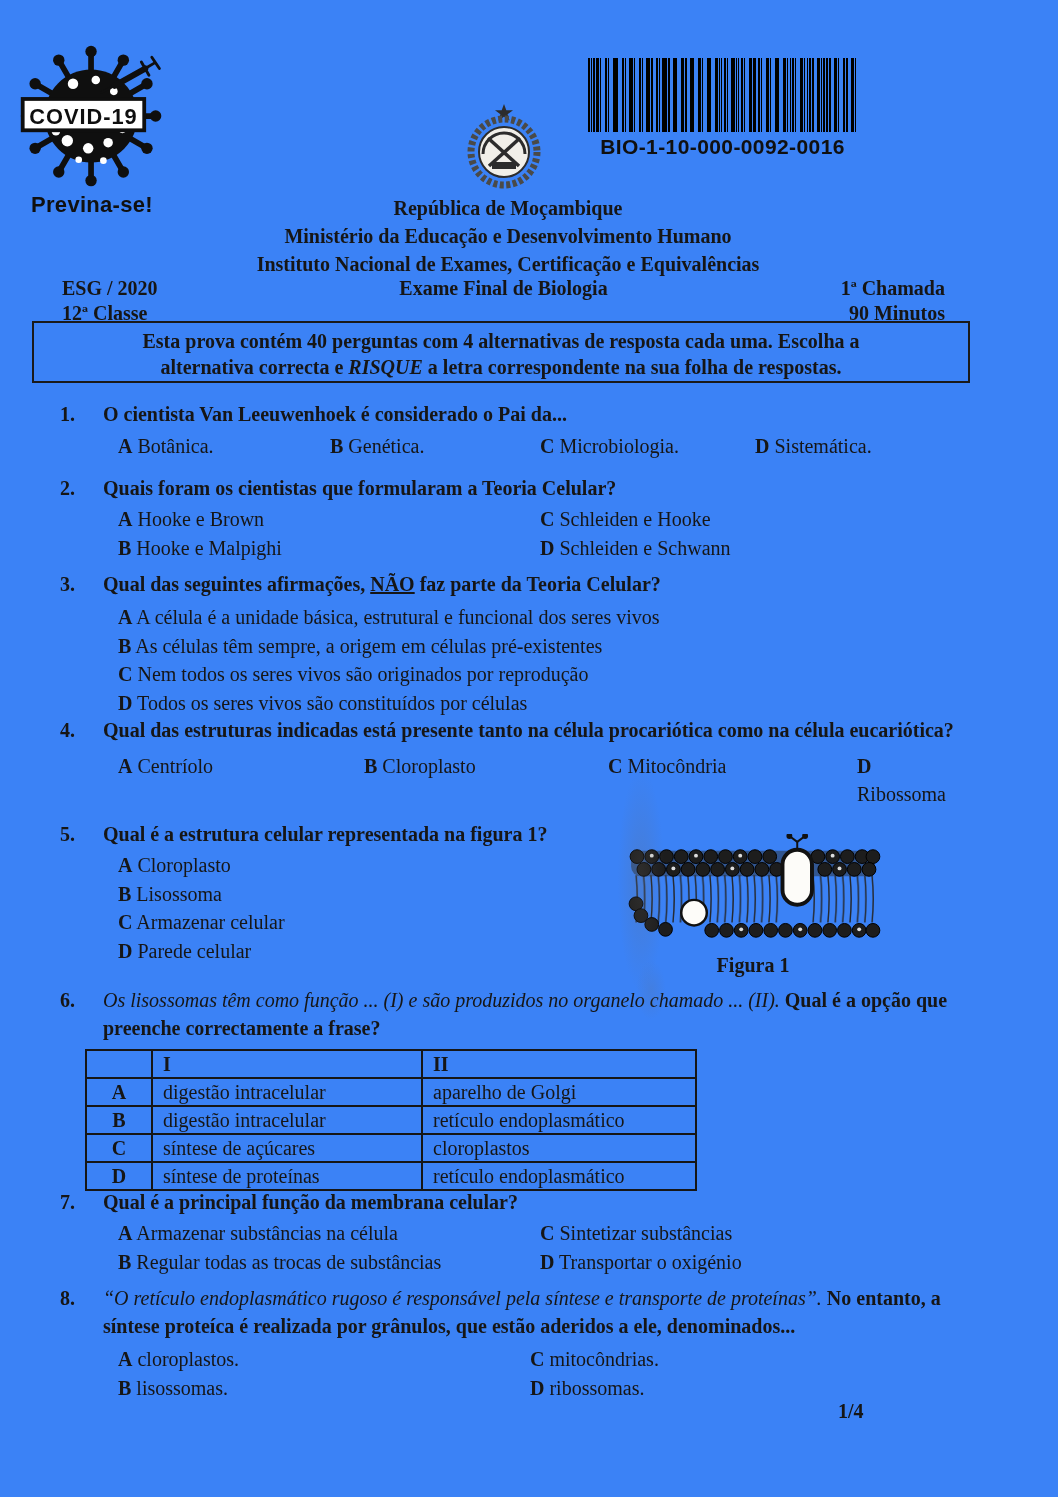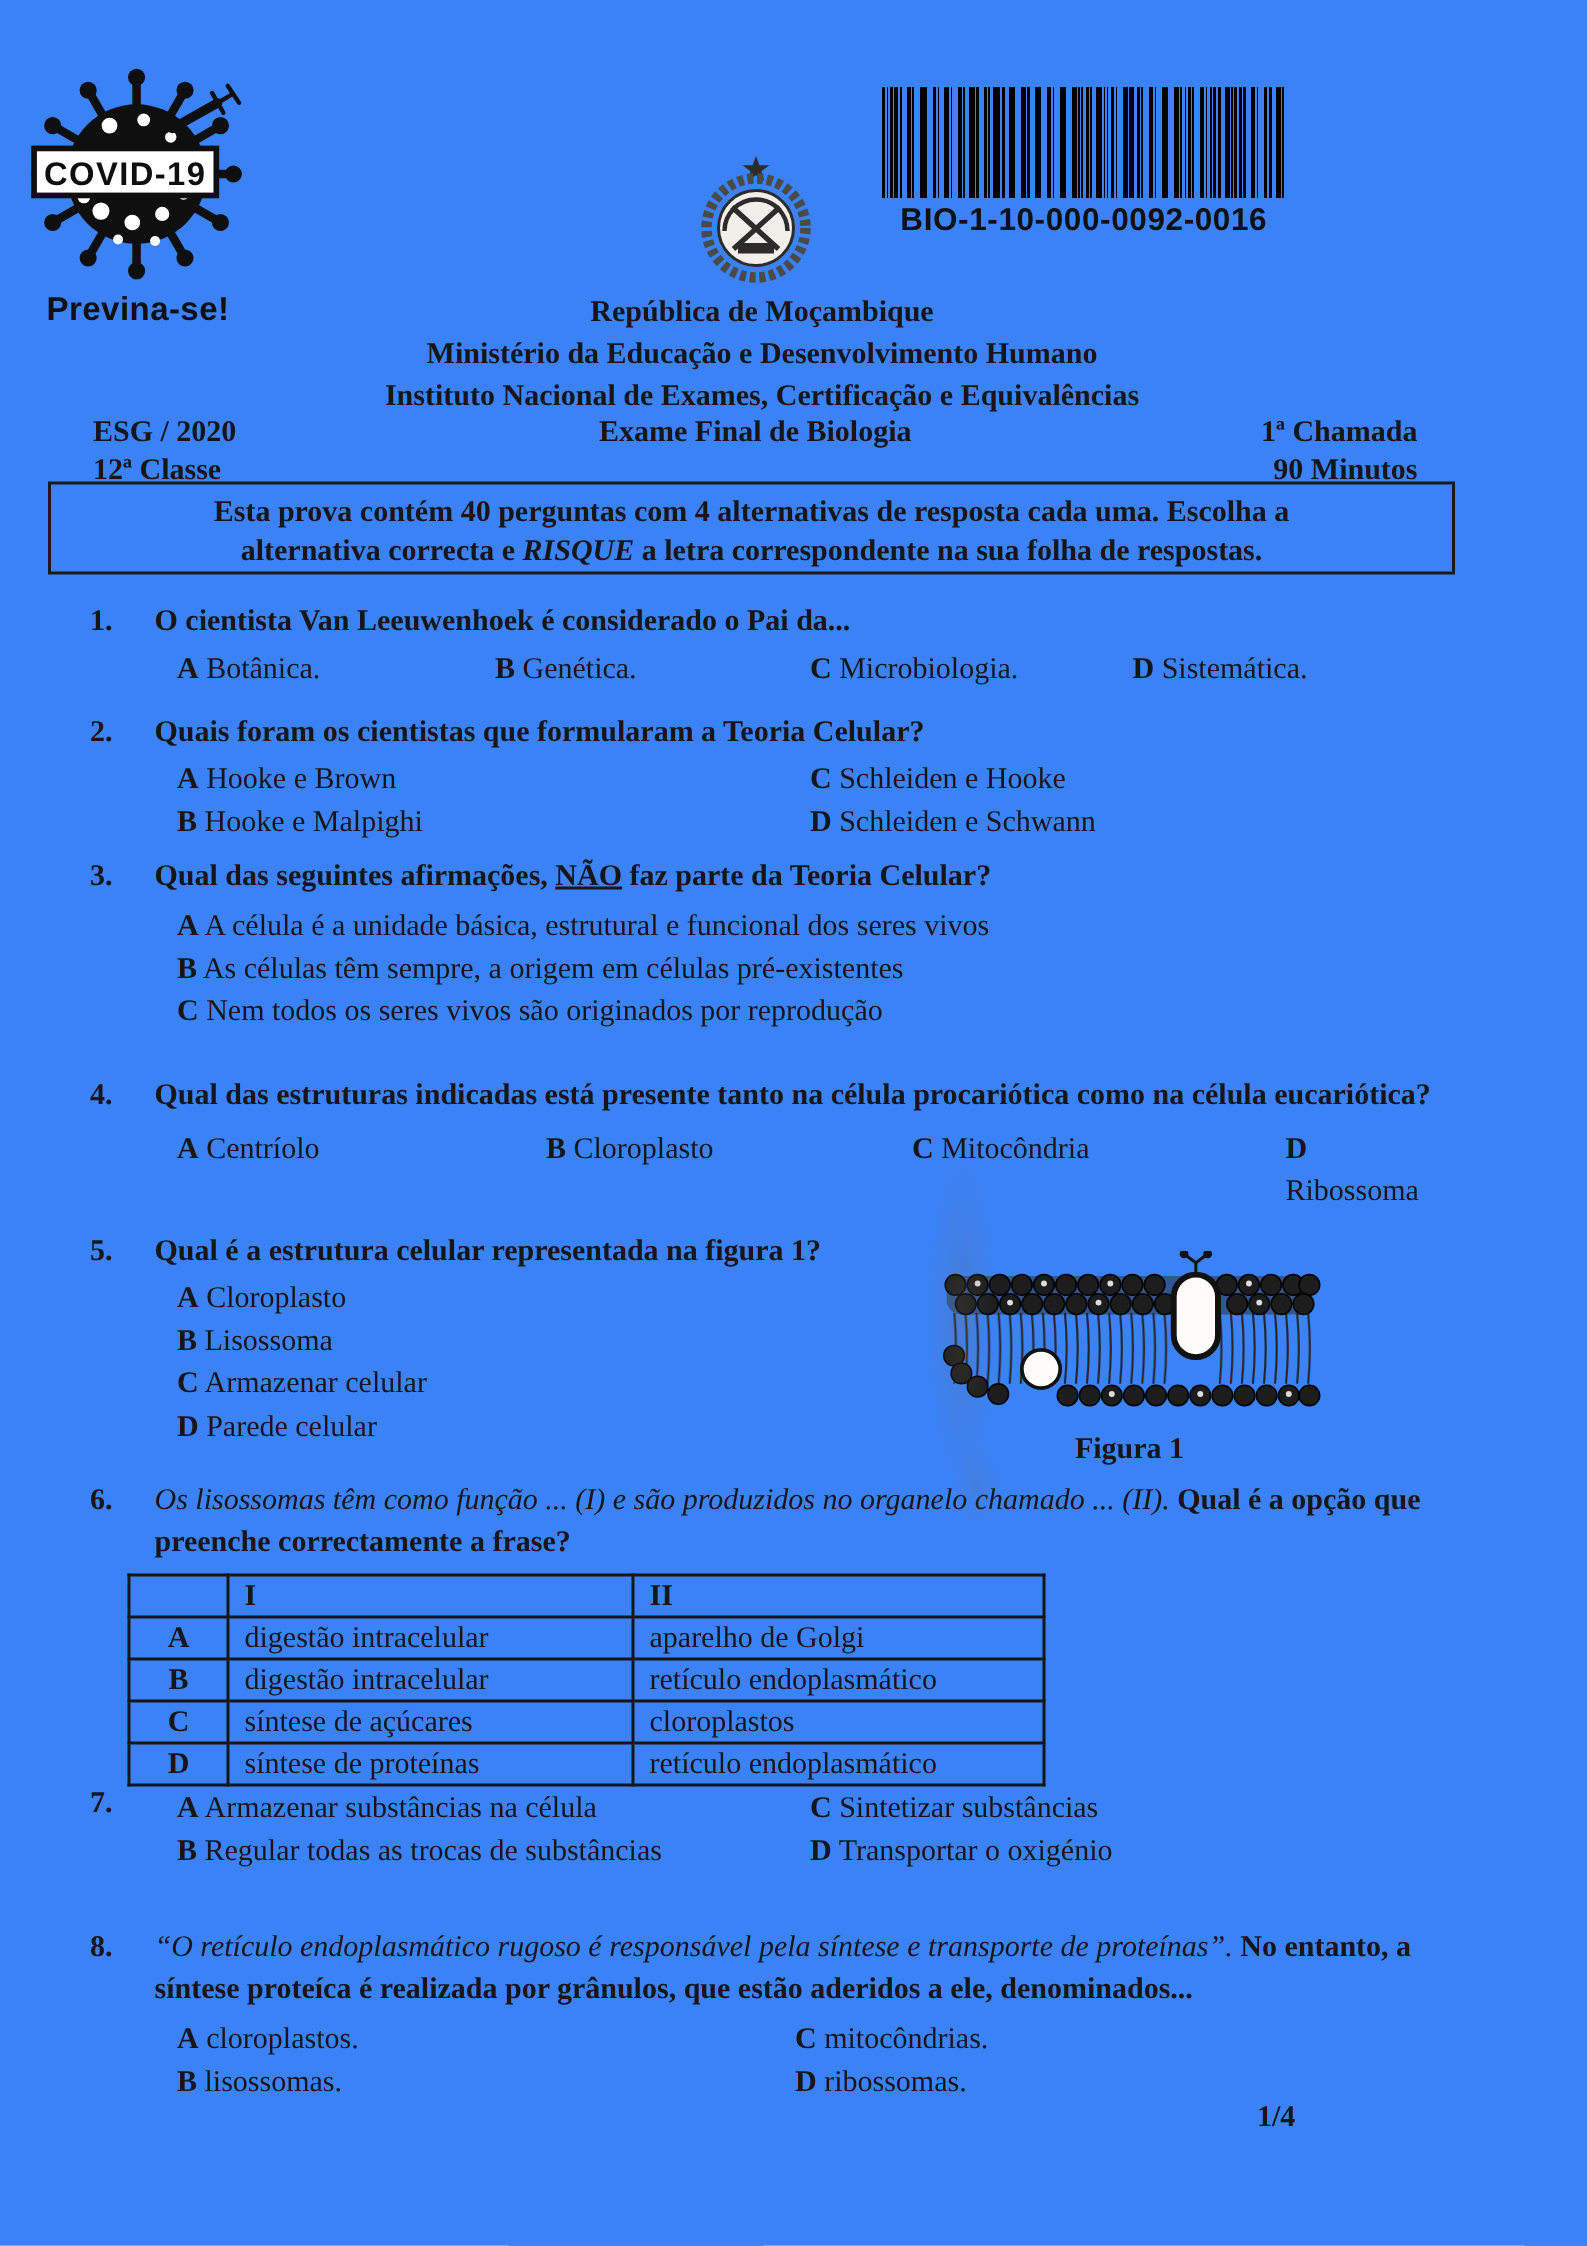--- a/index.html
+++ b/index.html
@@ -193,20 +193,21 @@
   </div>
 
   <div class="q" style="top:570px;">
     <div class="qnum">3.</div>
     <div class="qbody">
       <div class="stem"><span>Qual das seguintes afirmações, </span><span class="ul">NÃO</span><span> faz parte da Teoria Celular?</span></div>
       <div style="margin-top:5px;">
         <div class="opt-line"><b class="ltr">A</b> <span>A célula é a unidade básica, estrutural e funcional dos seres vivos</span></div>
         <div class="opt-line"><b class="ltr">B</b> <span>As células têm sempre, a origem em células pré-existentes</span></div>
         <div class="opt-line"><b class="ltr">C</b> <span>Nem todos os seres vivos são originados por reprodução</span></div>
+        <div class="opt-line"><b class="ltr">D</b> <span>Todos os seres vivos são constituídos por células</span></div>
       </div>
     </div>
   </div>
 
   <div class="q" style="top:716px;">
     <div class="qnum">4.</div>
     <div class="qbody" style="width:862px;">
       <div class="stem">Qual das estruturas indicadas está presente tanto na célula procariótica como na célula eucariótica?</div>
       <div class="opt-row4" style="margin-top:8px;gap:34px;">
         <span><b class="ltr">A</b> <span>Centríolo</span></span>
@@ -343,20 +344,21 @@
           <td class="c2">retículo endoplasmático</td>
         </tr>
       </tbody>
         </table>
     </div>
   </div>
 
   <div class="q" style="top:1188px;">
     <div class="qnum">7.</div>
     <div class="qbody">
+      <div class="stem">Qual é a principal função da membrana celular?</div>
       <div class="opt-grid2">
         <span><b class="ltr">A</b> <span>Armazenar substâncias na célula</span></span>
         <span><b class="ltr">C</b> <span>Sintetizar substâncias</span></span>
         <span><b class="ltr">B</b> <span>Regular todas as trocas de substâncias</span></span>
         <span><b class="ltr">D</b> <span>Transportar o oxigénio</span></span>
       </div>
     </div>
   </div>
 
   <div class="q" style="top:1284px;">

